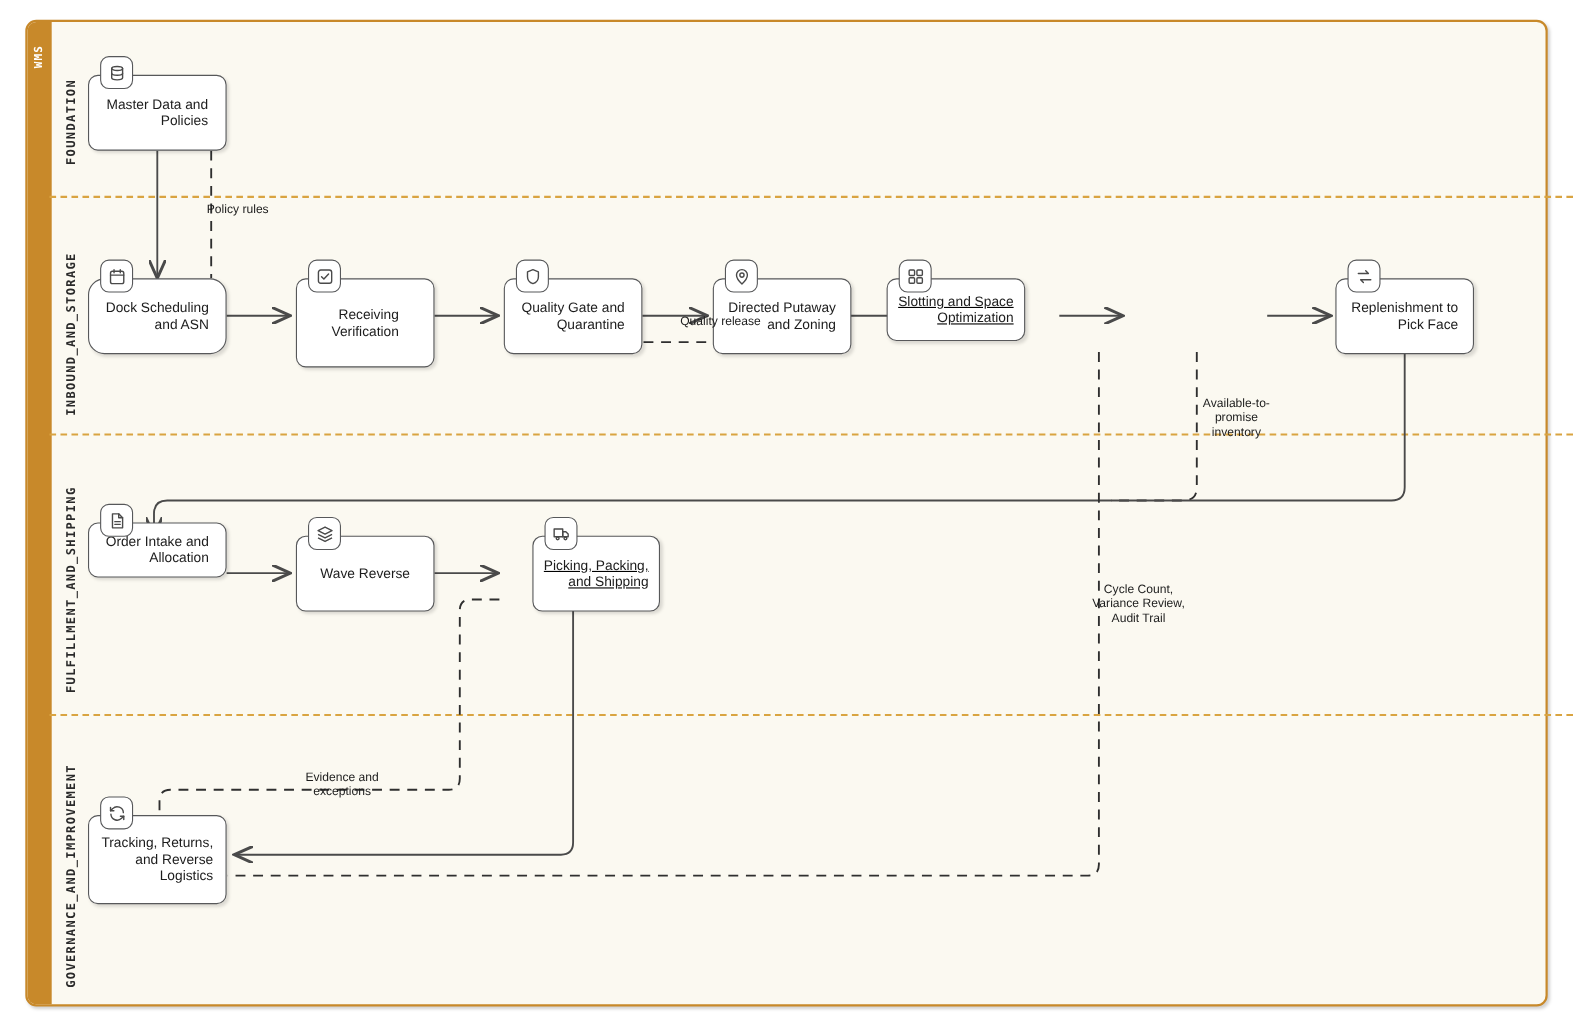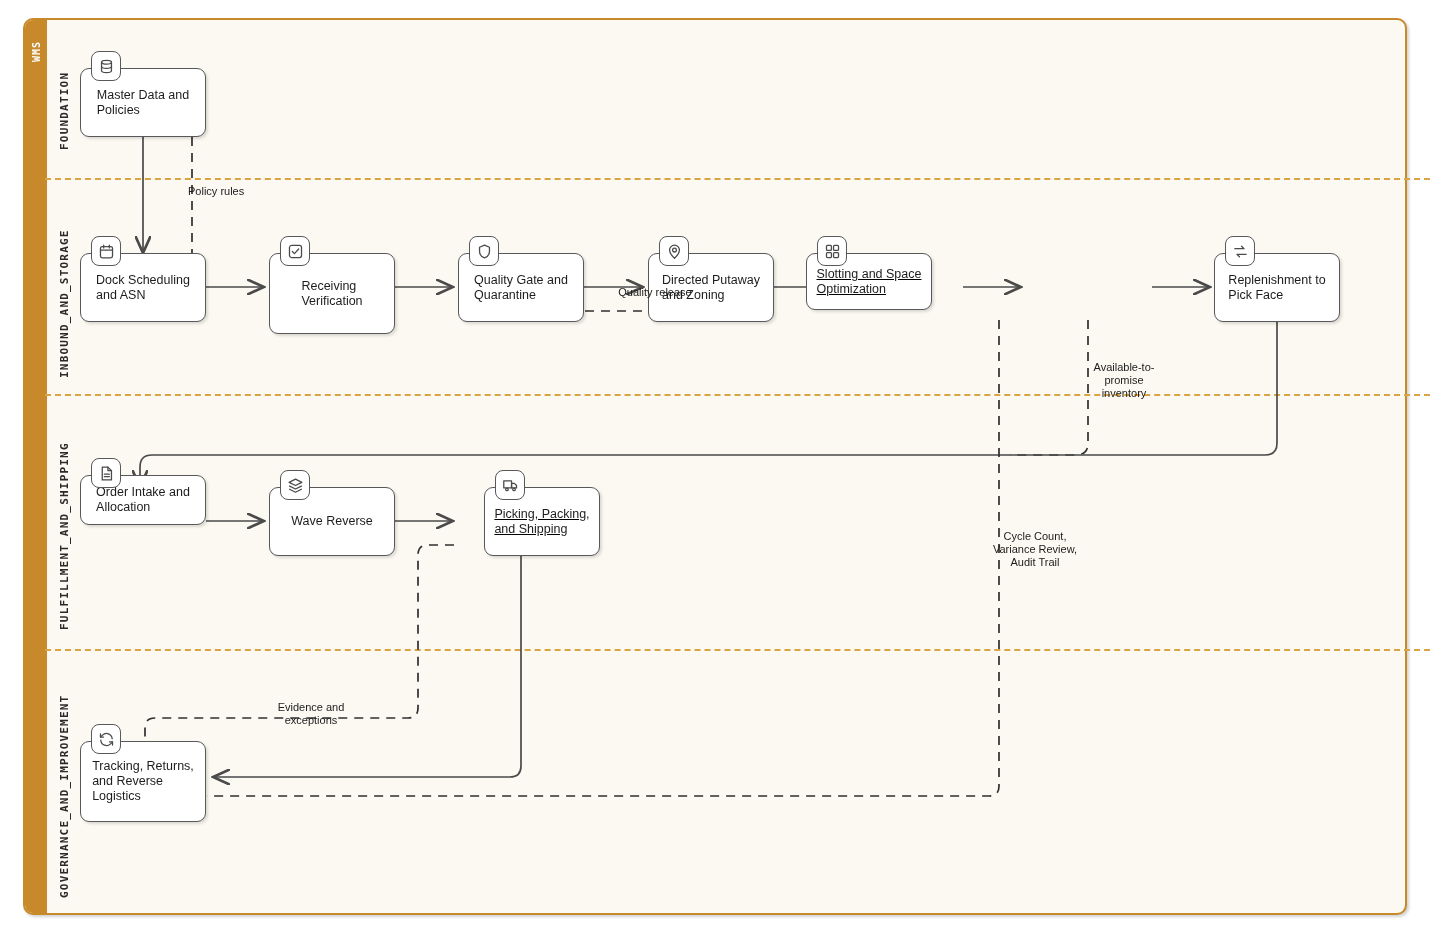--- a/index.html
+++ b/index.html
@@ -88,21 +88,21 @@
     box-shadow: 2px 2px 3px rgba(0,0,0,0.13);
     display: flex;
     align-items: center;
     justify-content: center;
     z-index: 5;
   }
   .node-label {
     font-size: 12.5px;
     line-height: 15px;
     color: #1c1c1c;
-    text-align: left;
+    text-align: right;
     padding: 0 7px;
     white-space: pre-line;
   }
   .node-icon {
     position: absolute;
     left: 10px;
     top: -18px;
     width: 30px;
     height: 30px;
     background: #ffffff;
@@ -212,21 +212,21 @@
       <svg width="17" height="17" viewBox="0 0 24 24" fill="none" stroke="#4a4a4a" stroke-width="1.8" stroke-linecap="round">
         <ellipse cx="12" cy="6" rx="7" ry="2.6"></ellipse>
         <path d="M5 6v12c0 1.5 3.1 2.6 7 2.6s7-1.1 7-2.6V6"></path>
         <path d="M5 12c0 1.5 3.1 2.6 7 2.6s7-1.1 7-2.6"></path>
       </svg>
     </span>
     <span class="node-label">Master Data and
 Policies</span>
   </div>
 
-  <div class="node" style="left:80px; top:253px; width:126px; height:69px;">
+  <div class="node" style="left:80px; top:253px; width:126px; height:69px;border-radius:15px;">
     <span class="node-icon">
       <svg width="17" height="17" viewBox="0 0 24 24" fill="none" stroke="#4a4a4a" stroke-width="1.8" stroke-linecap="round">
         <rect x="3.5" y="5" width="17" height="16" rx="2.5"></rect>
         <path d="M3.5 10h17M8 3v4M16 3v4"></path>
       </svg>
     </span>
     <span class="node-label">Dock Scheduling
 and ASN</span>
   </div>
 

